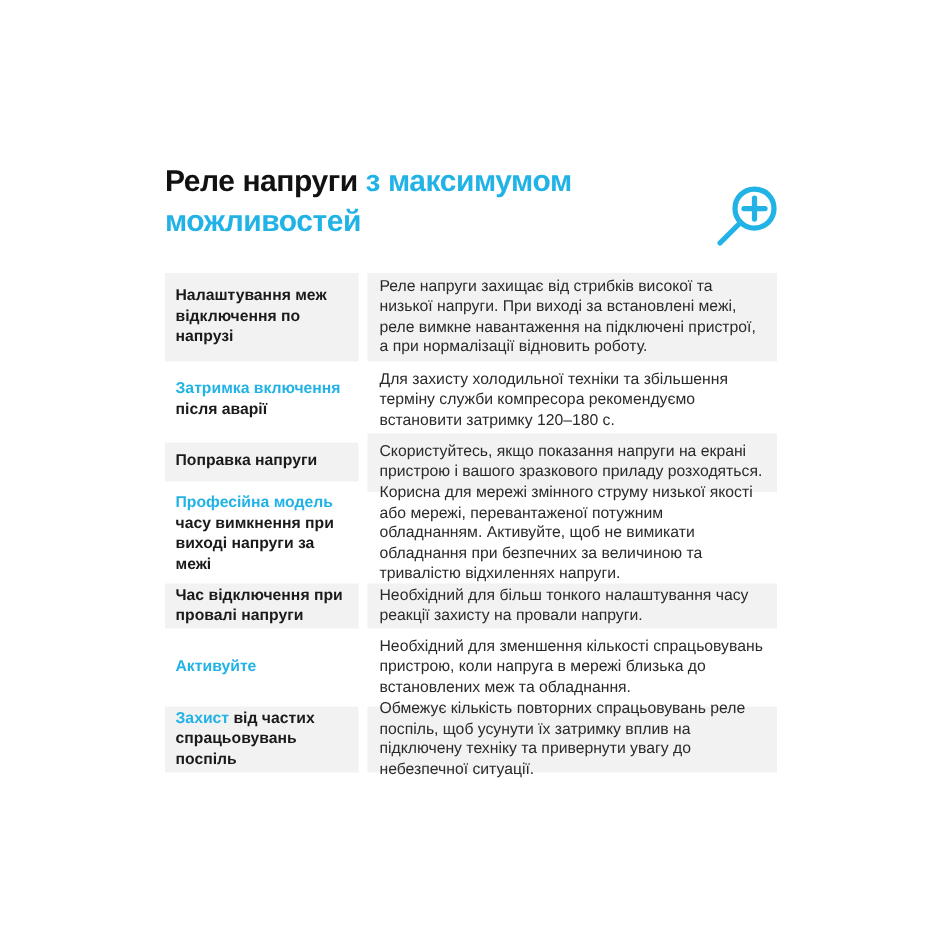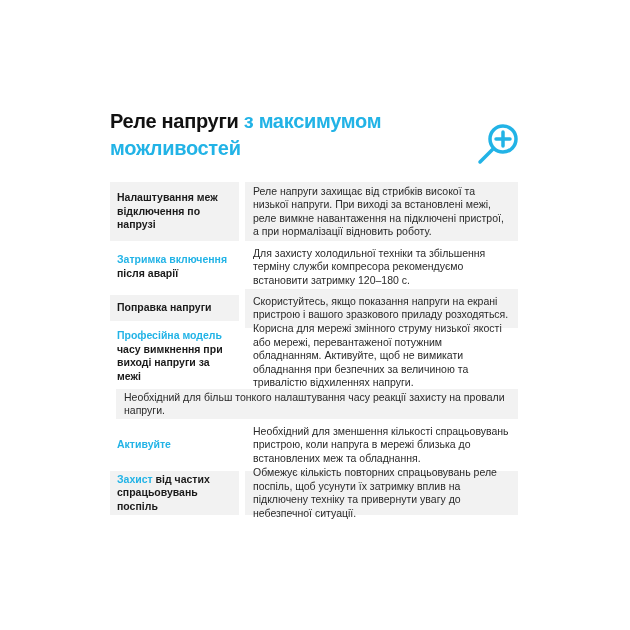--- a/index.html
+++ b/index.html
@@ -48,20 +48,23 @@
       </div>
     <div class="cell-r">Скористуйтесь, якщо показання напруги на екрані пристрою і вашого зразкового приладу розходяться.</div>
   </div>
   <div class="row" style="height:54px;">
     <div class="cell-l" style="align-items:center;">
         <span class="cl-inner"><span class="hl">Професійна модель</span><span> часу вимкнення при виході напруги за межі</span></span>
       </div>
     <div class="cell-r">Корисна для мережі змінного струму низької якості або мережі, перевантаженої потужним обладнанням. Активуйте, щоб не вимикати обладнання при безпечних за величиною та тривалістю відхиленнях напруги.</div>
   </div>
   <div class="row shaded" style="height:30px;">
+    <div class="cell-l">
+        <span class="cl-inner"><span class="hl"></span><span>Час відключення при провалі напруги</span></span>
+      </div>
     <div class="cell-r">Необхідний для більш тонкого налаштування часу реакції захисту на провали напруги.</div>
   </div>
   <div class="row" style="height:40px;">
     <div class="cell-l">
         <span class="cl-inner"><span class="hl">Активуйте</span><span></span></span>
       </div>
     <div class="cell-r">Необхідний для зменшення кількості спрацьовувань пристрою, коли напруга в мережі близька до встановлених меж та обладнання.</div>
   </div>
   <div class="row shaded" style="height:44px;">
     <div class="cell-l">

